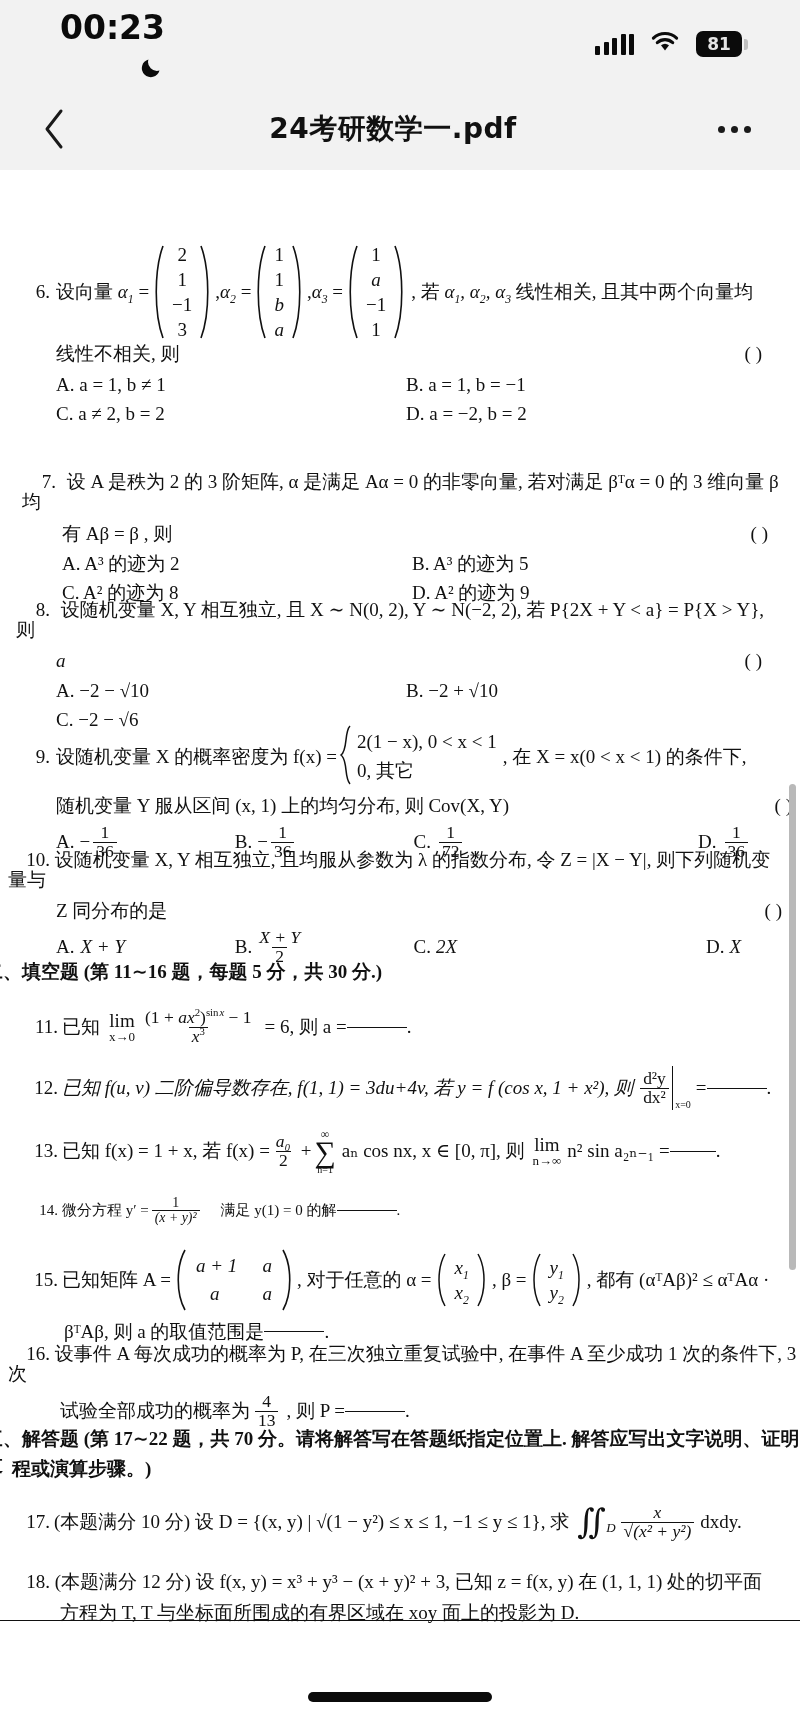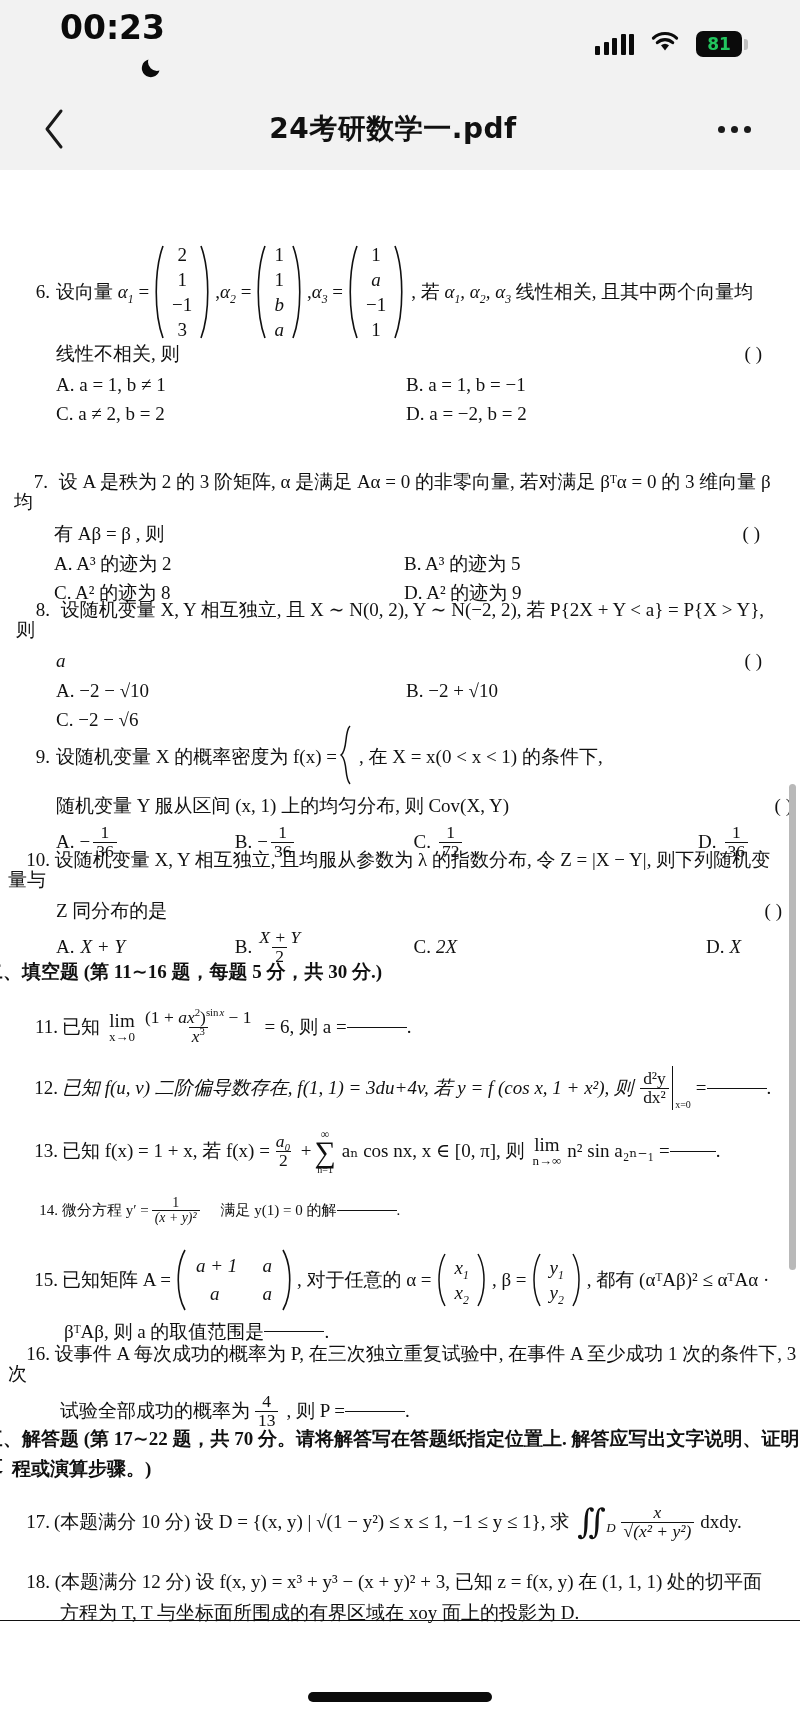--- a/index.html
+++ b/index.html
@@ -35,21 +35,21 @@
   .bars i:nth-child(5) { height: 21px; }
   .battery {
     position: relative; display: flex; align-items: center;
   }
   .battery .shell {
     width: 46px; height: 26px; border-radius: 7px; background: #0b0b0b;
     display: flex; align-items: center; justify-content: center;
   }
   .battery .pct {
     font-family: "DejaVu Sans", sans-serif;
-    color: #22c55e; font-size: 17px; font-weight: bold; line-height: 1;
+    color: #e5e5e5; font-size: 17px; font-weight: bold; line-height: 1;
   }
   .battery .nub {
     width: 4px; height: 11px; background: #bfbfbf; border-radius: 0 3px 3px 0; margin-left: 2px;
   }
 
   
   .navbar {
     position: absolute; top: 88px; left: 0; width: 800px; height: 82px;
     background: #f2f2f2;
     display: flex; align-items: center; justify-content: space-between;
@@ -253,21 +253,21 @@
         <div class="opt-grid opt-2" style="margin-top:11px; margin-left:40px; width:700px;">
           <div>A. a = 1, b ≠ 1</div>
           <div>B. a = 1, b = −1</div>
         </div>
         <div class="opt-grid opt-2" style="margin-top:9px; margin-left:40px; width:700px;">
           <div>C. a ≠ 2, b = 2</div>
           <div>D. a = −2, b = 2</div>
         </div>
       </div>
 
-      <div class="q" style="position:absolute; top:268px; left:28px; width:760px; font-size:19px;">
+      <div class="q" style="position:absolute; top:268px; left:36px; width:760px; font-size:19px;">
         <div style="position:relative;">
           <span class="num" style="width:34px; display:inline-block;">7.</span>
           <span style="margin-left:6px;">设 A 是秩为 2 的 3 阶矩阵, α 是满足 Aα = 0 的非零向量, 若对满足 βᵀα = 0 的 3 维向量 β 均</span>
         </div>
         <div style="margin-top:12px; position:relative;">
           <span style="margin-left:40px;">有 Aβ = β , 则</span>
           <span style="position:absolute; right:14px; top:0;">(    )</span>
         </div>
         <div class="opt-grid opt-2" style="margin-top:10px; margin-left:40px; width:700px;">
           <div>A. A³ 的迹为 2</div>
@@ -298,20 +298,24 @@
       </div>
 
       <div class="q" style="position:absolute; top:520px; left:30px; width:775px; font-size:19px;">
         <div class="row" style="align-items:center;">
           <span class="num" style="width:34px;">9.</span>
           <span style="margin-left:6px;">设随机变量 X 的概率密度为 f(x) = </span>
           <span style="display:inline-flex; align-items:center;">
             <span style="display:inline-block;"><svg width="16" height="62" viewBox="0 0 16 62">
                   <path d="M13 2 C7 8 11 26 4 31 C11 36 7 54 13 60" stroke="#111" stroke-width="1.5" fill="none"></path>
                 </svg></span>
+            <span style="display:inline-flex; flex-direction:column; line-height:1.5; margin-left:4px;">
+              <span>2(1 − x),   0 &lt; x &lt; 1</span>
+              <span>0,              其它</span>
+            </span>
           </span>
           <span style="margin-left:6px;">, 在 X = x(0 &lt; x &lt; 1) 的条件下,</span>
         </div>
         <div style="margin-top:6px; position:relative;">
           <span style="margin-left:40px;">随机变量 Y 服从区间 (x, 1) 上的均匀分布, 则 Cov(X, Y)</span>
           <span style="position:absolute; right:-1px; top:0;">(    )</span>
         </div>
         <div class="opt-grid opt-4" style="margin-top:8px; margin-left:40px; width:715px;">
           <div class="row">
             <span>A.</span>

